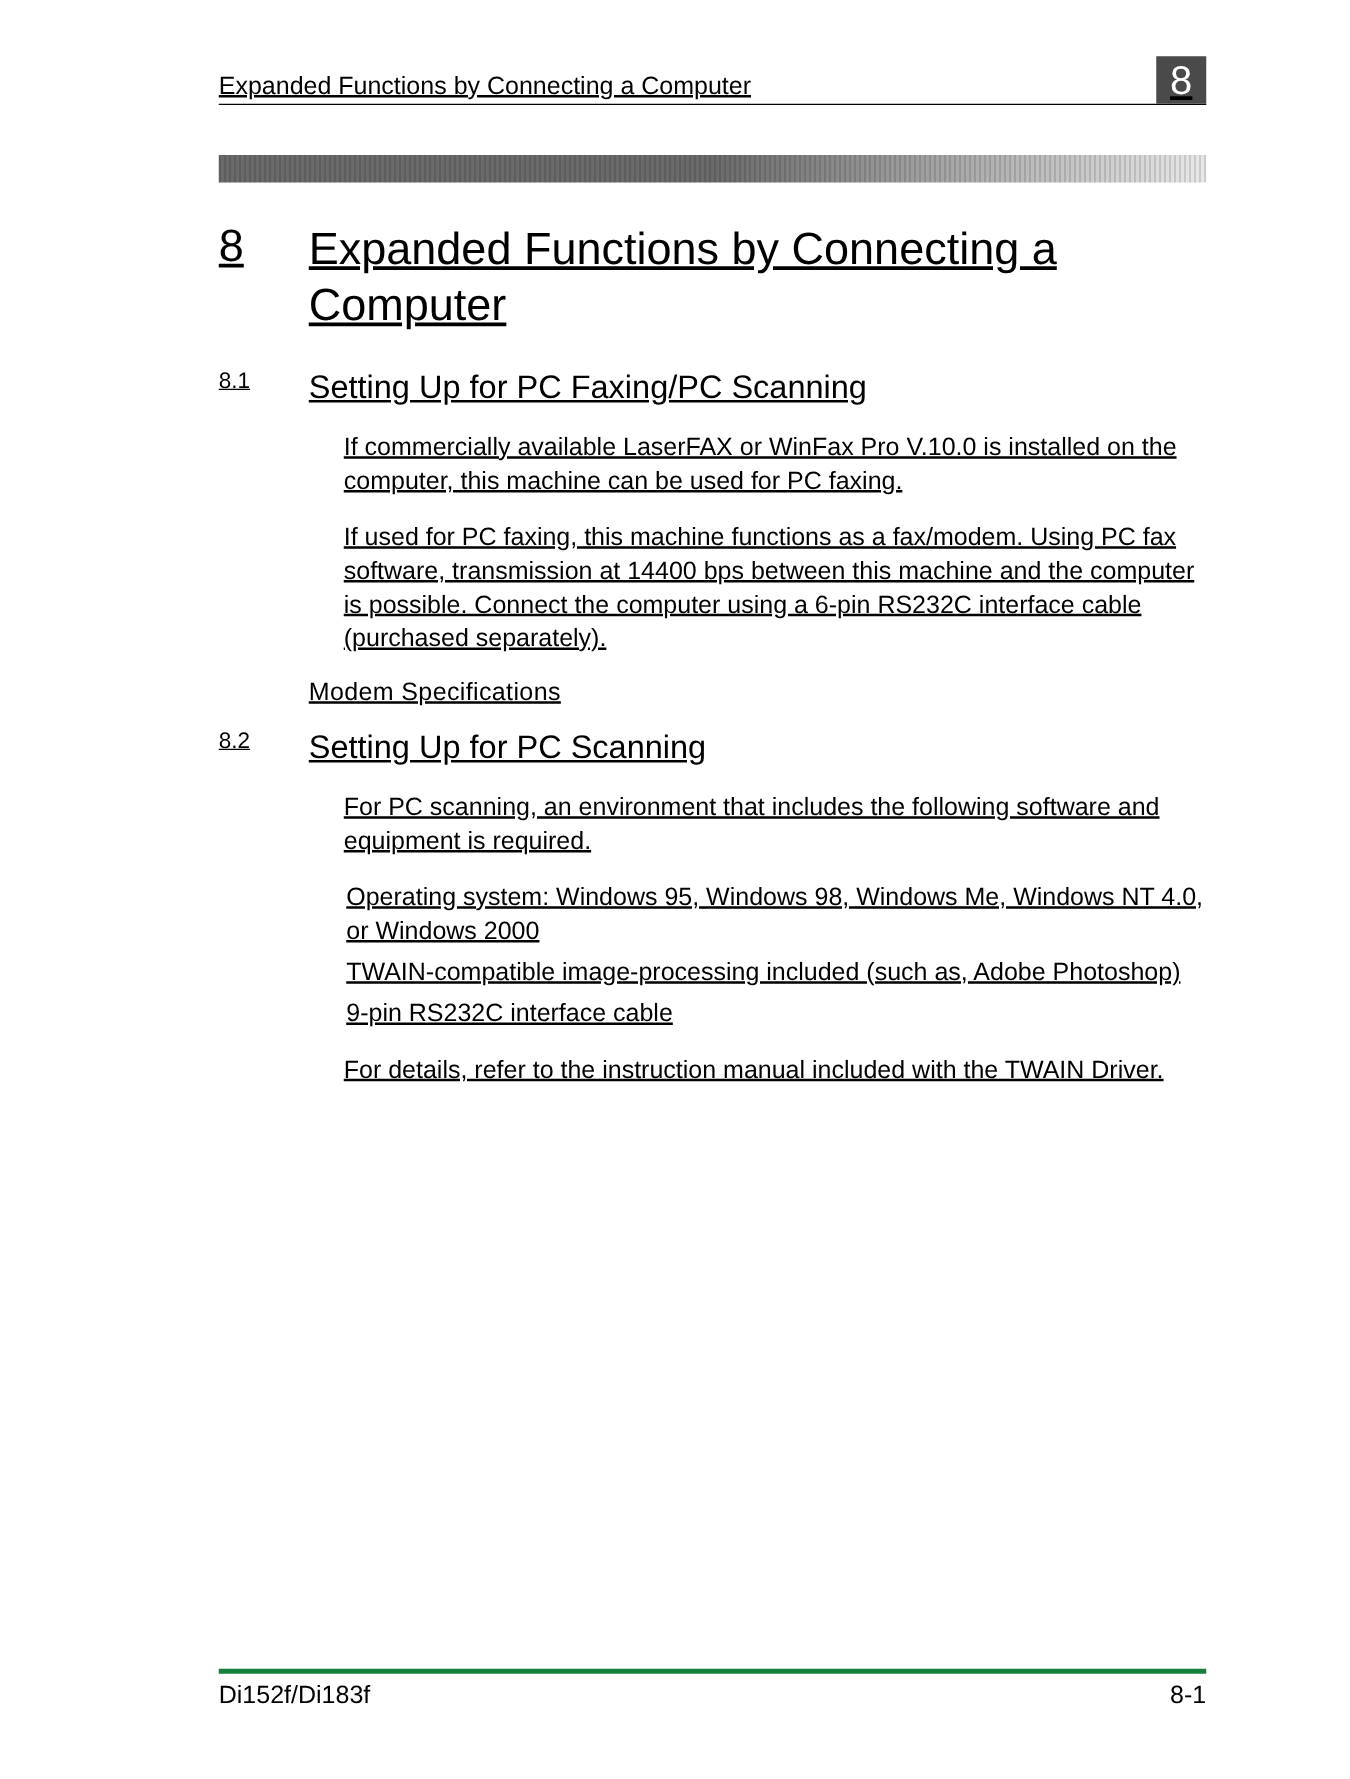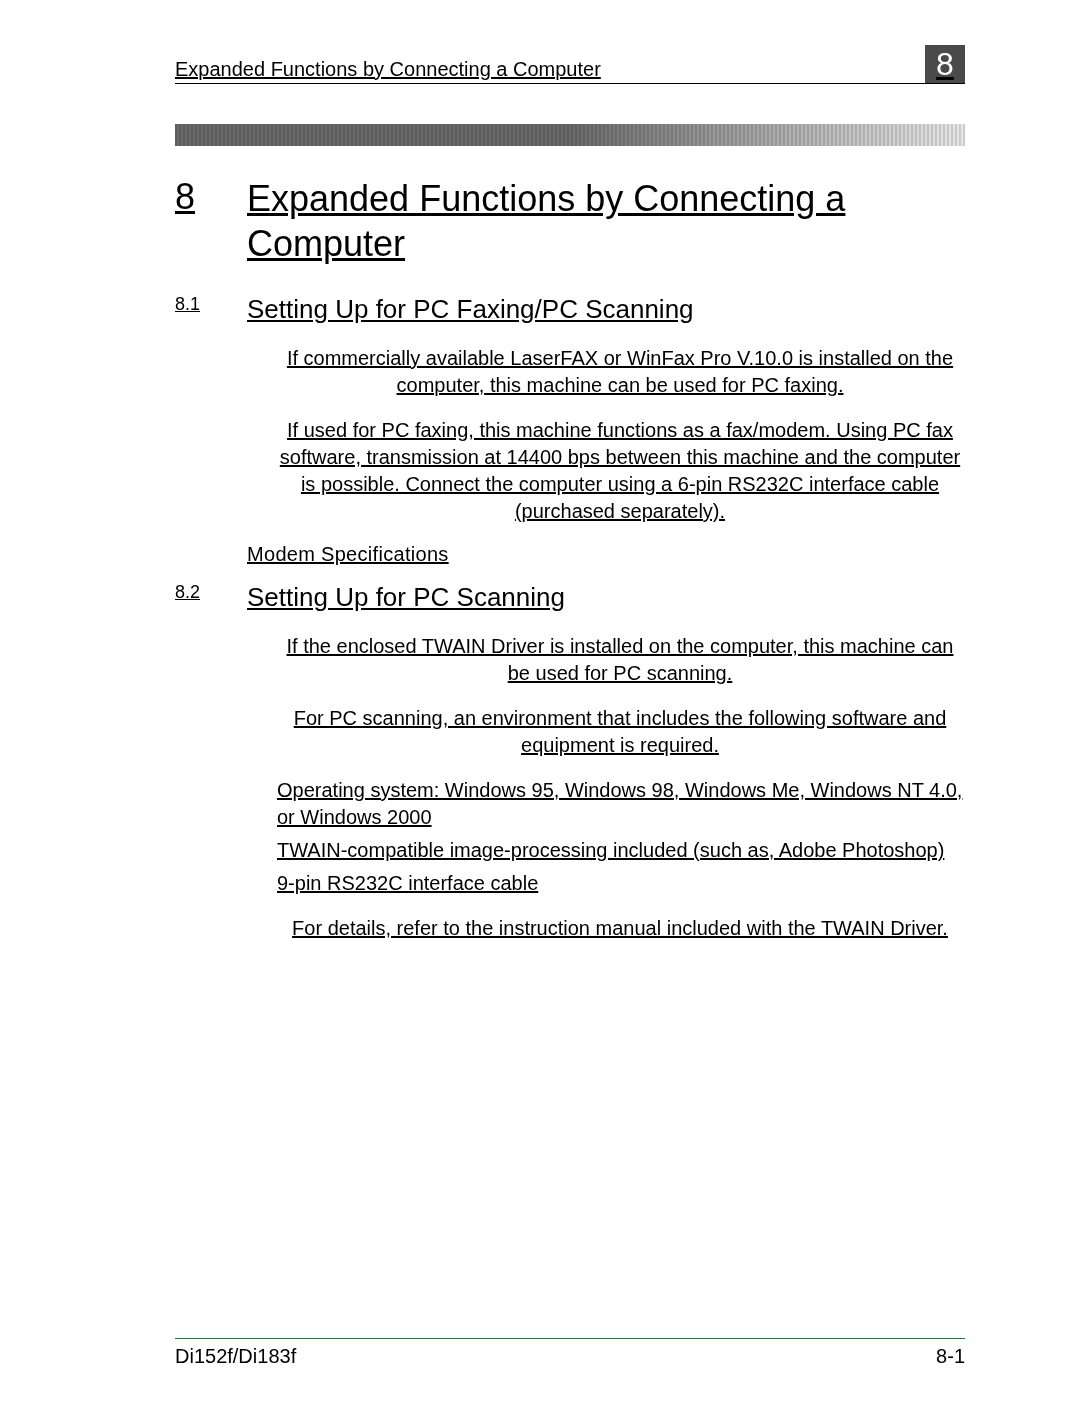--- a/index.html
+++ b/index.html
@@ -89,41 +89,40 @@
     }
     .section-title {
       font-size: 26px;
       font-weight: normal;
     }
     .body-text {
       font-size: 20px;
       line-height: 1.35;
       margin-left: 100px;
       margin-bottom: 18px;
-      text-align: center;
     }
     .sub-heading {
       font-size: 20px;
       font-weight: normal;
       margin-left: 72px;
       margin-bottom: 16px;
       letter-spacing: 0.3px;
     }
     .indented-text {
       font-size: 20px;
       line-height: 1.35;
       margin-left: 102px;
       margin-bottom: 6px;
     }
     .footer {
       position: absolute;
       bottom: 55px;
       left: 175px;
       right: 115px;
-      border-top: 1px solid #15803d;
+      border-top: 4px solid #15803d;
       padding-top: 6px;
       display: flex;
       justify-content: space-between;
       font-size: 20px;
     }
   </style>
 </head>
 <body>
 
 <div class="page">
@@ -147,21 +146,20 @@
   <p class="body-text">If commercially available LaserFAX or WinFax Pro V.10.0 is installed on the computer, this machine can be used for PC faxing.</p>
   <p class="body-text">If used for PC faxing, this machine functions as a fax/modem. Using PC fax software, transmission at 14400 bps between this machine and the computer is possible. Connect the computer using a 6-pin RS232C interface cable (purchased separately).</p>
 
   <p class="sub-heading">Modem Specifications</p>
 
   <div class="section-row">
     <span class="section-num">8.2</span>
     <span class="section-title">Setting Up for PC Scanning</span>
   </div>
 
-  <p class="body-text">If the enclosed TWAIN Driver is installed on the computer, this machine can be used for PC scanning.</p>
   <p class="body-text">For PC scanning, an environment that includes the following software and equipment is required.</p>
 
   <p class="indented-text">Operating system: Windows 95, Windows 98, Windows Me, Windows NT 4.0, or Windows 2000</p>
   <p class="indented-text">TWAIN-compatible image-processing included (such as, Adobe Photoshop)</p>
   <p class="indented-text" style="margin-bottom:18px;">9-pin RS232C interface cable</p>
 
   <p class="body-text">For details, refer to the instruction manual included with the TWAIN Driver.</p>
 
   <div class="footer">
     <span>Di152f/Di183f</span>

